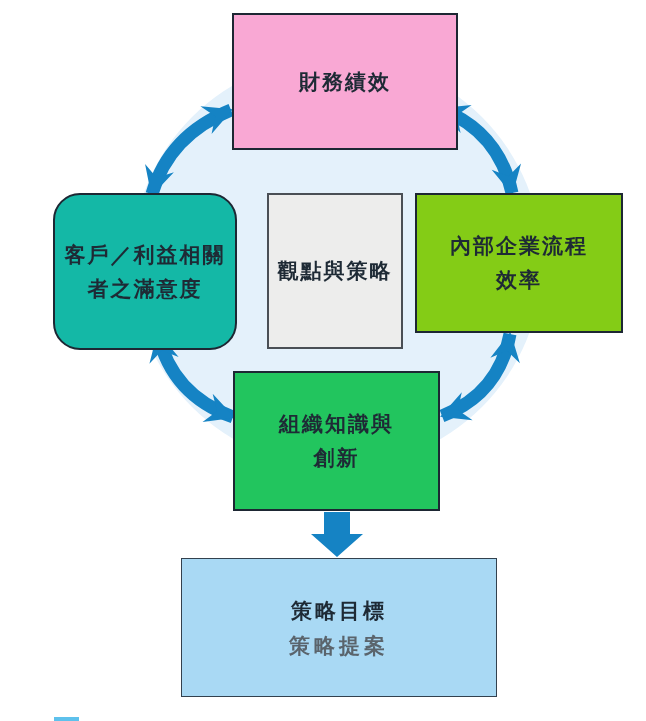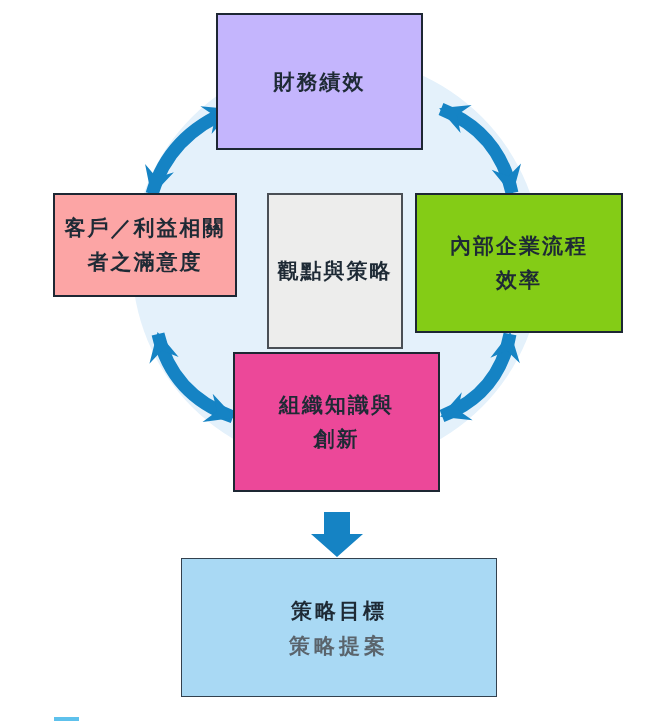--- a/index.html
+++ b/index.html
@@ -23,25 +23,25 @@
     justify-content: center;
     text-align: center;
     border: 2px solid #1d2733;
     color: #1e2a35;
     font-size: 21px;
     font-weight: 600;
     letter-spacing: 2px;
     line-height: 34px;
     white-space: pre-line;
   }
-  .box-financial { left: 216px; top: 13px;  width: 207px; height: 137px; background: #c4b5fd; }
-  .box-customer  { left: 53px;  top: 193px; width: 184px; height: 104px; background: #fca5a5; }
+  .box-financial { left: 232px; top: 13px;  width: 226px; height: 137px; background: #f9a8d4; }
+  .box-customer  { left: 53px;  top: 193px; width: 184px; height: 157px; background: #14b8a6; border-radius: 27px; }
   .box-center    { left: 267px; top: 193px; width: 136px; height: 156px; background: #ededec; border-color: #4a4f55; }
   .box-internal  { left: 415px; top: 193px; width: 208px; height: 140px; background: #84cc16; }
-  .box-knowledge { left: 233px; top: 352px; width: 207px; height: 140px; background: #ec4899; }
+  .box-knowledge { left: 233px; top: 371px; width: 207px; height: 140px; background: #22c55e; }
   .box-strategy  {
     left: 181px; top: 558px; width: 316px; height: 139px;
     background: #a9d9f4; border: 1px solid #33414e;
     flex-direction: column;
   }
   .strategy-title { font-size: 21px; font-weight: 700; letter-spacing: 3px; line-height: 32px; color: #1e2a35; margin-bottom: 4px; }
   .strategy-sub   { font-size: 21px; font-weight: 700; letter-spacing: 4px; line-height: 30px; color: #5a646c; }
 </style>
 </head>
 <body>

